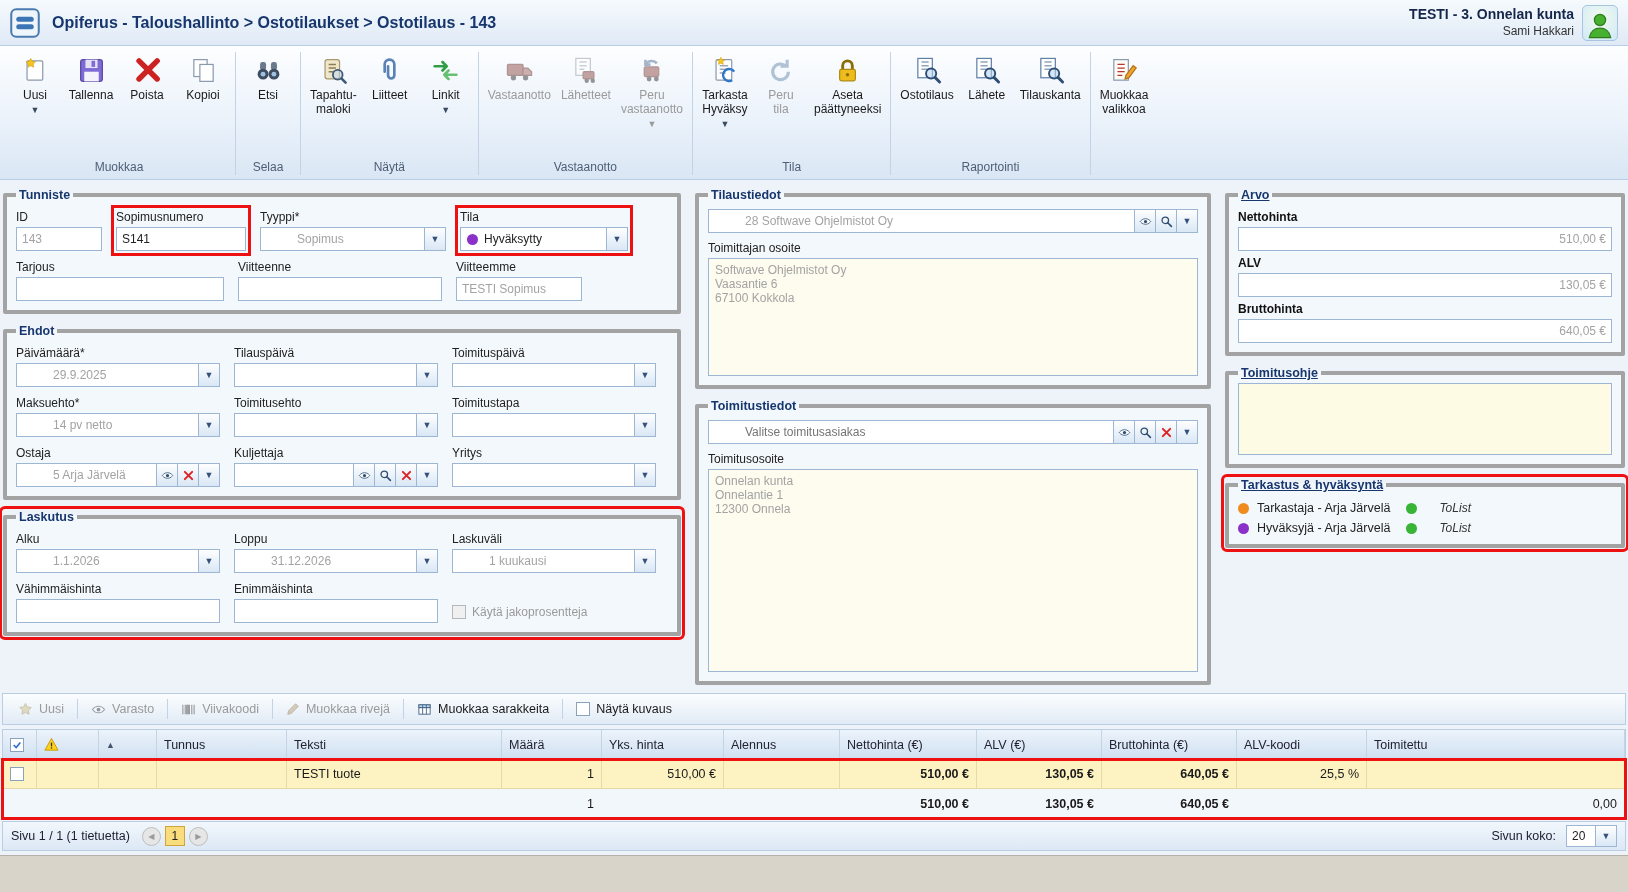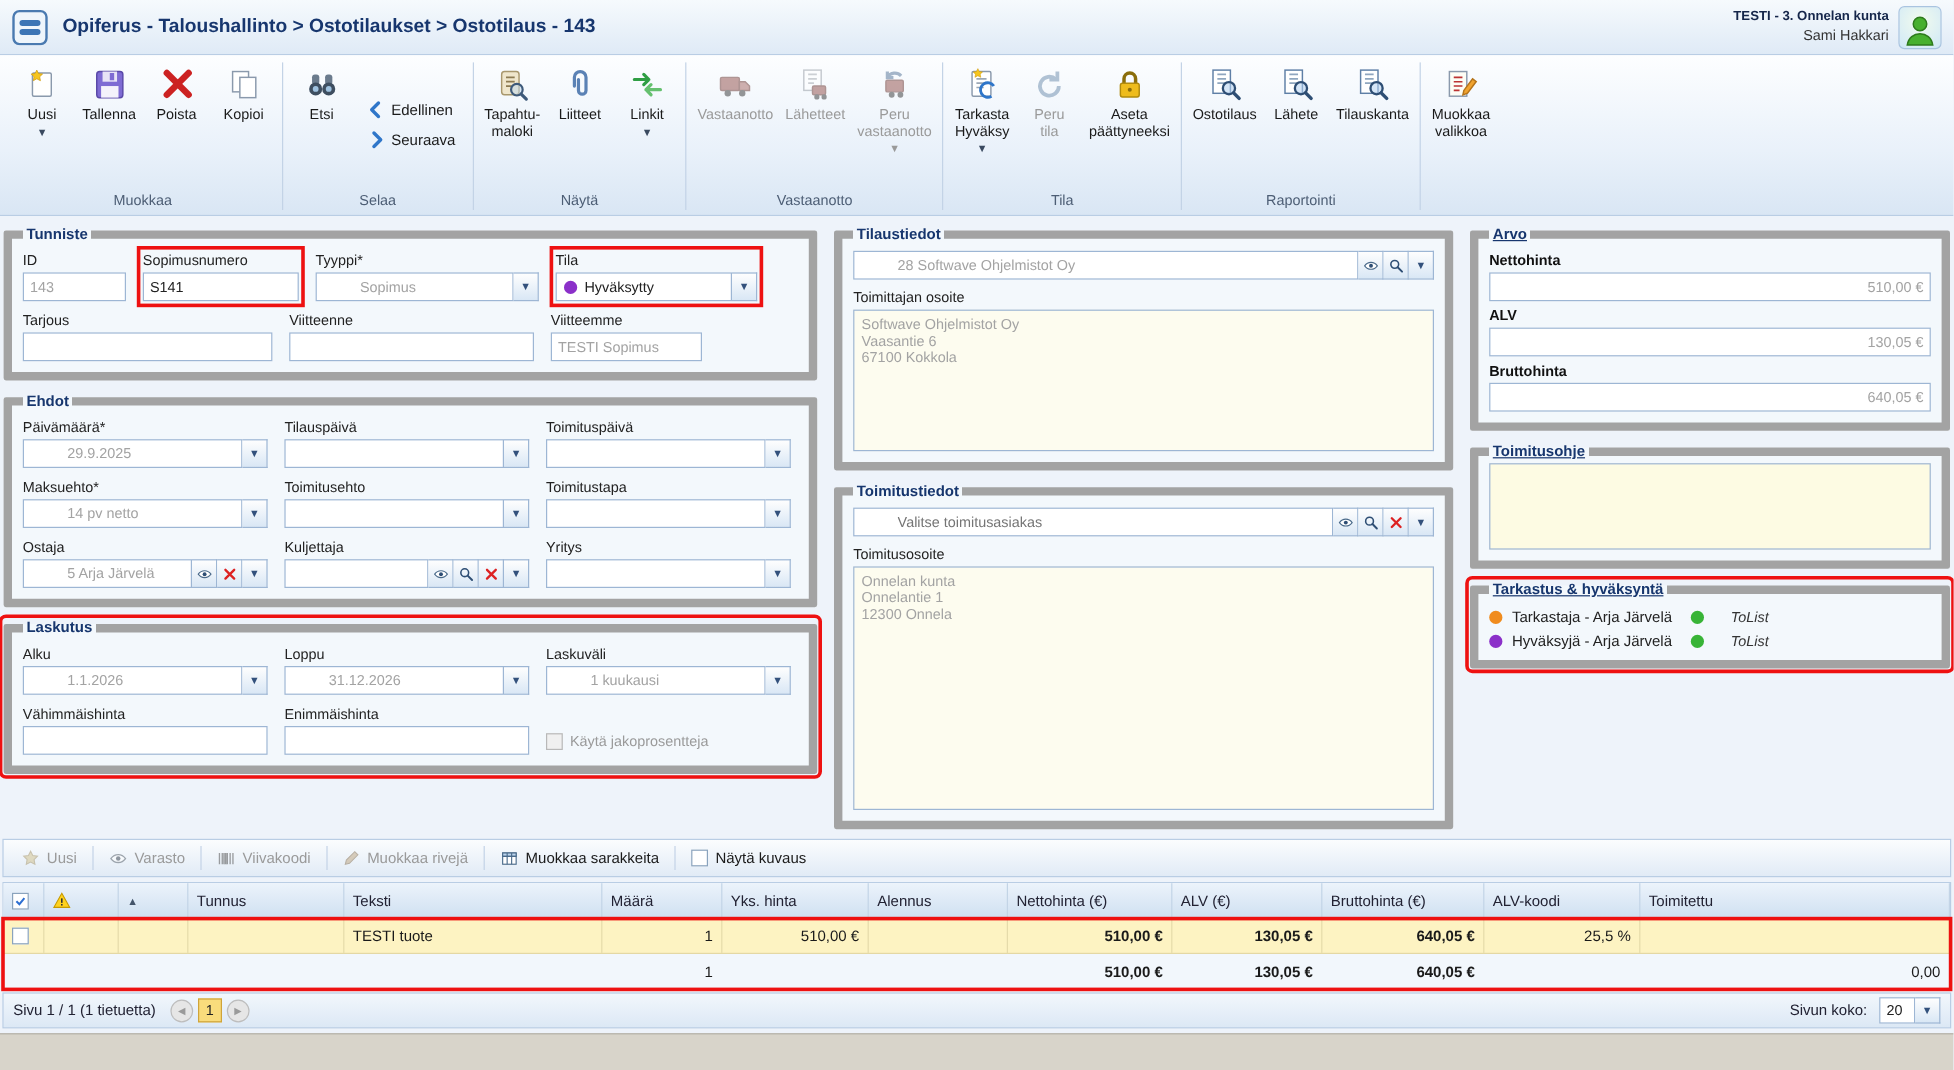--- a/index.html
+++ b/index.html
@@ -12,21 +12,21 @@
     width:1628px;height:892px;overflow:hidden;
     font-family:"Liberation Sans",sans-serif;font-size:12.5px;color:#222;
     background:#eef3fa;display:flex;flex-direction:column;
   }
   
   .topbar{height:46px;flex:0 0 46px;display:flex;align-items:center;padding:0 10px;
     background:linear-gradient(#f6fafd,#dfeaf6);border-bottom:1px solid #b9cde4;}
   .breadcrumb{margin-left:12px;color:var(--title_navy);font-size:16px;font-weight:bold;}
   .topbar-right{margin-left:auto;display:flex;align-items:center;gap:8px;}
   .env{text-align:right;line-height:1.25;}
-  .env-title{font-weight:bold;color:#15264a;font-size:11px;}
+  .env-title{font-weight:bold;color:#15264a;font-size:14px;}
   .user-name{font-size:12px;color:#333;}
   .avatar{width:36px;height:36px;border:1px solid #a9c4e0;border-radius:5px;
     background:radial-gradient(circle at 50% 35%,#f2fbee,#cfe8f7);display:flex;align-items:flex-end;justify-content:center;overflow:hidden;cursor:pointer;}
   
   .ribbon{height:134px;flex:0 0 134px;display:flex;align-items:stretch;padding:2px 4px 0;
     background:linear-gradient(#fdfeff,#e9f1fa 60%,#d9e6f4);border-bottom:1px solid #b9cde4;}
   .rgroup{display:flex;flex-direction:column;}
   .rbuttons{flex:1;display:flex;align-items:stretch;padding:2px 3px;}
   .rgroup-label{height:19px;text-align:center;font-size:12px;color:#4d5e75;}
   .rsep{width:1px;background:#c3d3e6;margin:4px 1px;}
@@ -36,21 +36,21 @@
   .rlabel{font-size:12px;text-align:center;white-space:pre-line;line-height:1.15;color:#1a1a1a;}
   .drop{font-size:9px;color:#3a4a60;line-height:1;}
   .rbtn.disabled .ricon{filter:grayscale(55%);opacity:.5;}
   .rbtn.disabled .rlabel,.rbtn.disabled .drop{color:#9a9a9a;}
   .navcol{display:flex;flex-direction:column;justify-content:center;gap:6px;padding:0 4px;}
   .rbtn-small{display:flex;align-items:center;gap:5px;font-size:12.5px;padding:2px 6px;border-radius:3px;cursor:pointer;color:#1a1a1a;}
   .rbtn-small svg{width:15px;height:15px;}
   
   .content{display:flex;gap:14px;padding:8px 3px 6px;flex:0 0 auto;}
   .col{display:flex;flex-direction:column;gap:10px;}
-  fieldset{border:7px solid #a3a3a3;border-radius:2px;margin:0;padding:3px 9px 9px;background:#f3f8fc;}
+  fieldset{border:4px solid #a3a3a3;border-radius:2px;margin:0;padding:3px 9px 9px;background:#f3f8fc;}
   legend{font-size:12.5px;font-weight:bold;color:var(--title_navy);padding:0 3px;}
   legend.u{text-decoration:underline;}
   .frow{display:flex;gap:14px;margin-top:5px;}
   .fld{display:flex;flex-direction:column;}
   .flabel{font-size:12px;color:#222;margin-bottom:3px;display:block;}
   .flabel.gray{color:#9a9a9a;}
   .txt{height:24px;border:1px solid #9db6d4;background:#fff;font-size:12px;padding:0 5px;color:#222;font-family:inherit;}
   .txt.gray{color:#a3a3a3;}
   .txt.right{text-align:right;}
   .full{width:100%;}
@@ -197,34 +197,20 @@
               <rect x="5" y="5" width="5" height="7" rx="2" fill="#6b7b8d"></rect>
               <rect x="14" y="5" width="5" height="7" rx="2" fill="#6b7b8d"></rect>
               <circle cx="7.5" cy="15" r="4.5" fill="#3e4e60"></circle>
               <circle cx="16.5" cy="15" r="4.5" fill="#3e4e60"></circle>
               <circle cx="7.5" cy="15" r="2" fill="#9fc2e0"></circle>
               <circle cx="16.5" cy="15" r="2" fill="#9fc2e0"></circle>
             </svg>
           </span>
         <span class="rlabel">Etsi</span>
       </div>
-      <div class="navcol">
-        <div class="rbtn-small">
-          <svg viewBox="0 0 16 16">
-              <path d="M10 2L4 8l6 6" fill="none" stroke="#2f76c9" stroke-width="3" stroke-linecap="round" stroke-linejoin="round"></path>
-            </svg>
-          <span>Edellinen</span>
-        </div>
-        <div class="rbtn-small">
-          <svg viewBox="0 0 16 16">
-              <path d="M6 2l6 6-6 6" fill="none" stroke="#2f76c9" stroke-width="3" stroke-linecap="round" stroke-linejoin="round"></path>
-            </svg>
-          <span>Seuraava</span>
-        </div>
-      </div>
     </div>
     <div class="rgroup-label">Selaa</div>
   </div>
   <div class="rsep"></div>
 
   <div class="rgroup">
     <div class="rbuttons">
       <div class="rbtn">
         <span class="ricon">
             <svg viewBox="0 0 24 24">

